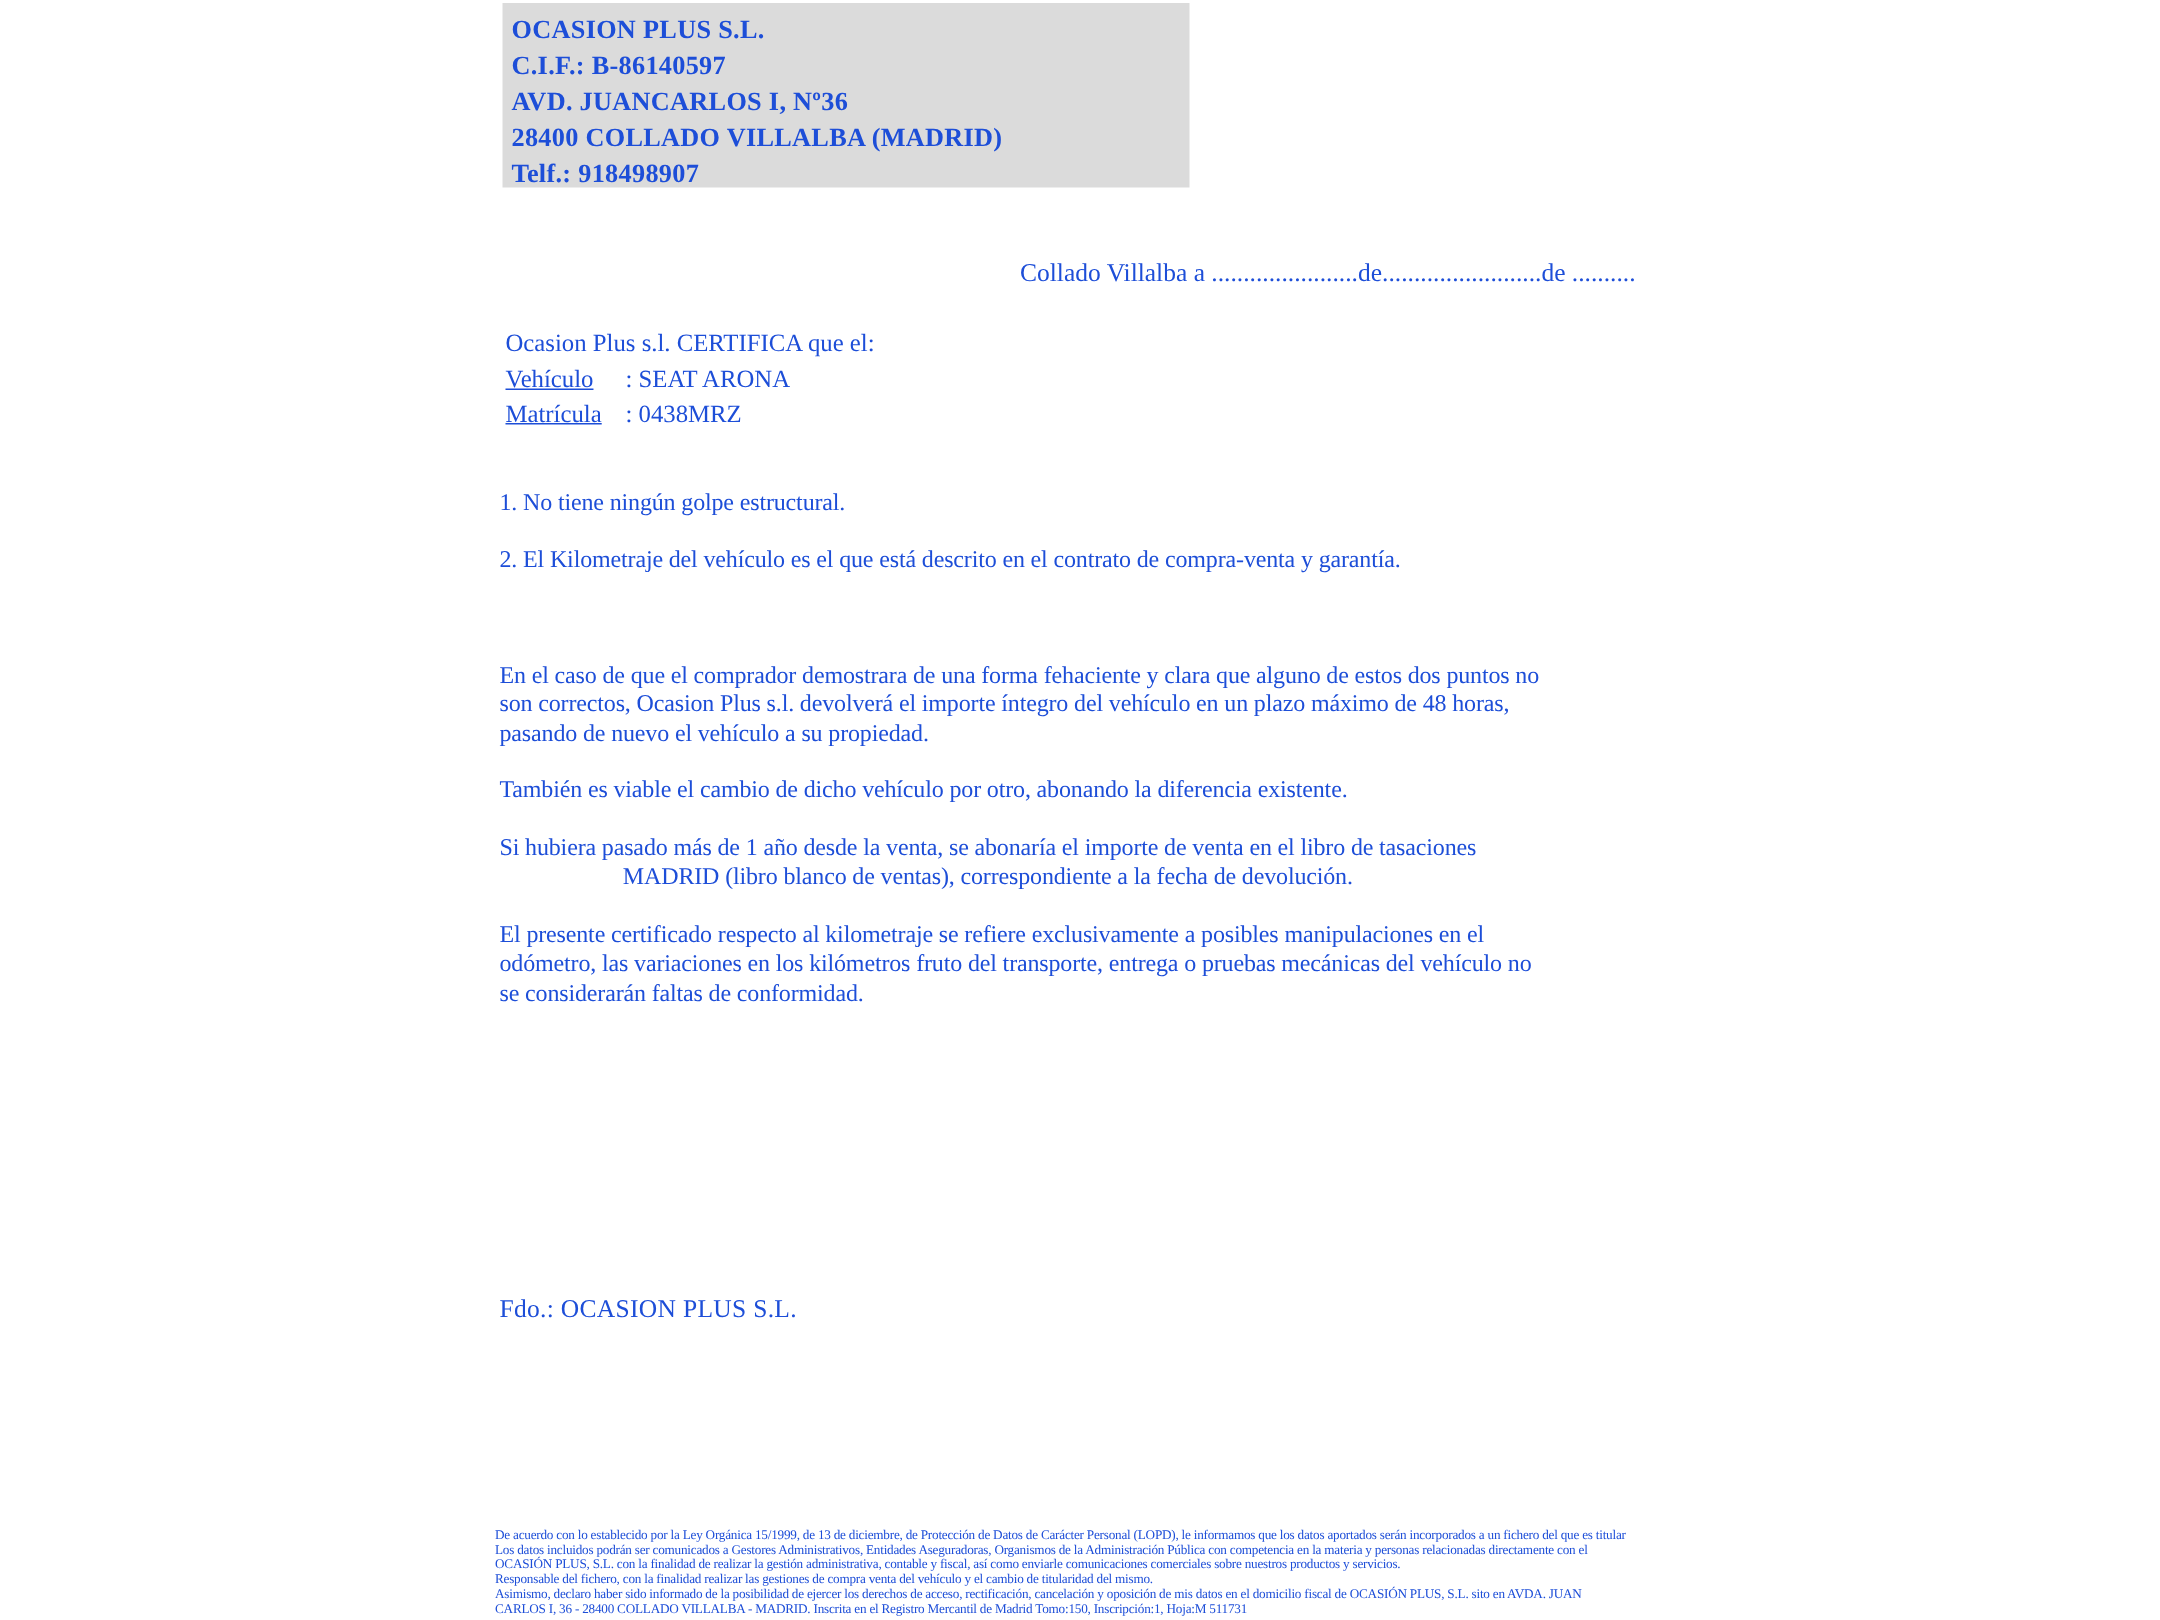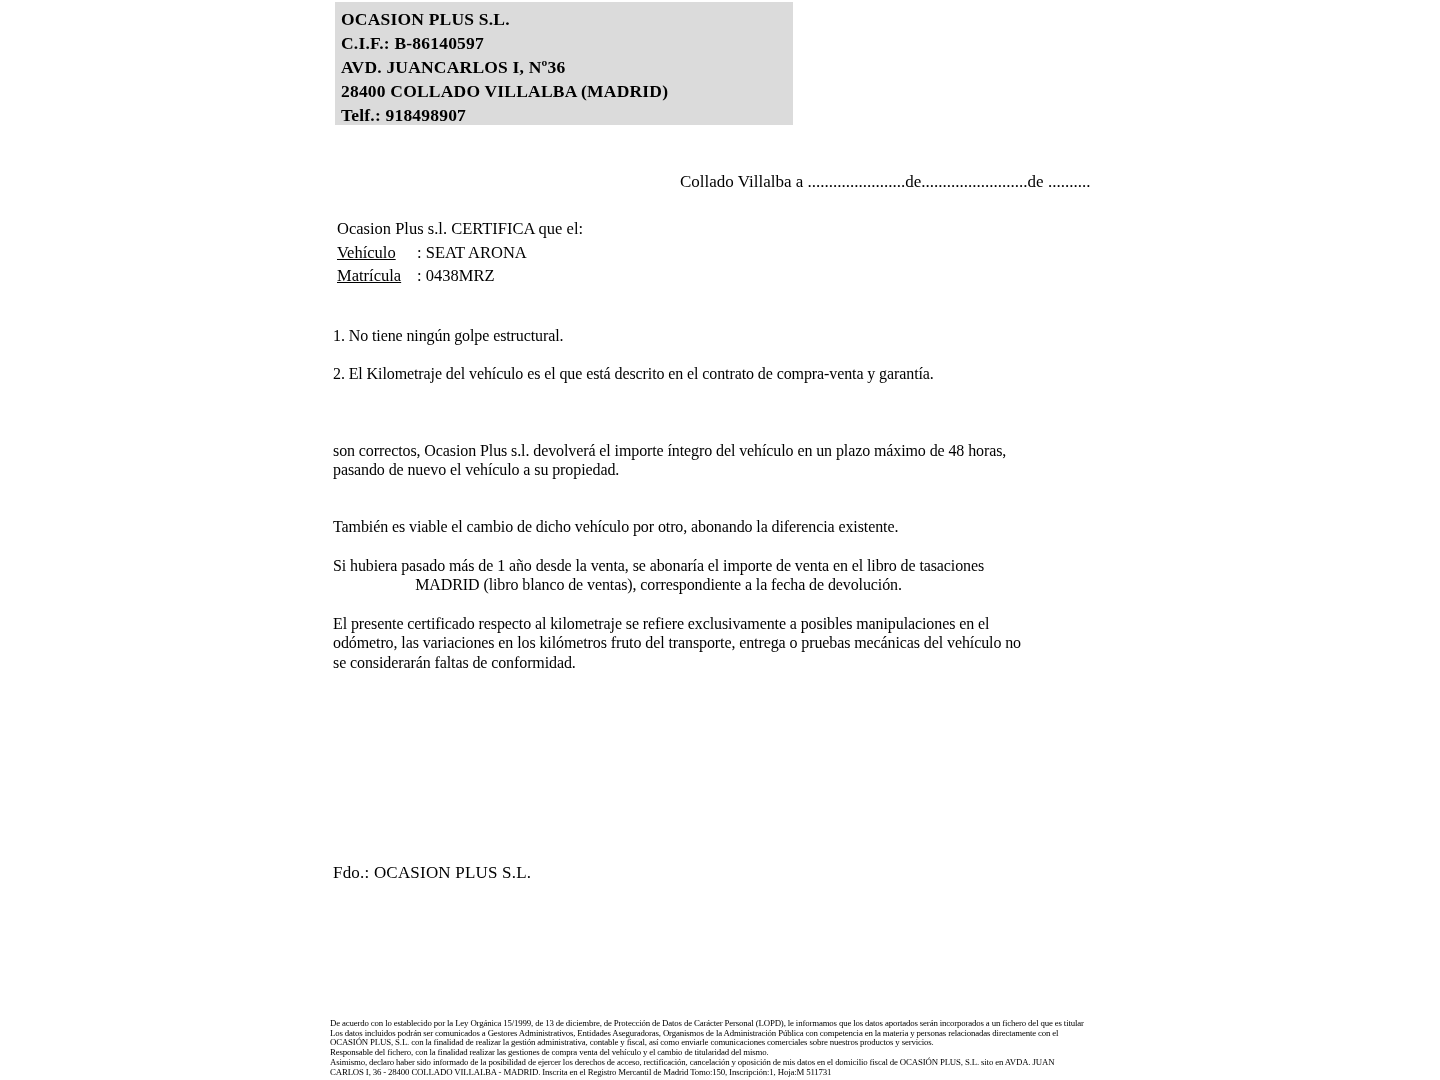--- a/index.html
+++ b/index.html
@@ -3,21 +3,21 @@
 <meta charset="utf-8">
 <style>
   * { margin: 0; padding: 0; box-sizing: border-box; }
   html, body { background: #ffffff; }
   .page {
     position: relative;
     width: 1440px;
     height: 1080px;
     background: #ffffff;
     font-family: "Liberation Serif", "DejaVu Serif", serif;
-    color: #000000;
+    color: #1d4ed8;
     overflow: hidden;
   }
 
   
   .company-box {
     position: absolute;
     left: 335px;
     top: 2px;
     width: 458px;
     height: 123px;
@@ -125,20 +125,21 @@
     </div>
     <div class="cert-row">
       <span class="cert-label">Matrícula</span><span class="cert-value">: 0438MRZ</span>
     </div>
   </div>
 
   <div class="point point-1">1. No tiene ningún golpe estructural.</div>
   <div class="point point-2">2. El Kilometraje del vehículo es el que está descrito en el contrato de compra-venta y garantía.</div>
 
   <div class="para para-1">
+    <div class="pline">En el caso de que el comprador demostrara de una forma fehaciente y clara que alguno de estos dos puntos no</div>
     <div class="pline">son correctos, Ocasion Plus s.l. devolverá el importe íntegro del vehículo en un plazo máximo de 48 horas,</div>
     <div class="pline">pasando de nuevo el vehículo a su propiedad.</div>
   </div>
 
   <div class="para para-2">
     <div class="pline">También es viable el cambio de dicho vehículo por otro, abonando la diferencia existente.</div>
   </div>
 
   <div class="para para-3">
     <div class="pline">Si hubiera pasado más de 1 año desde la venta, se abonaría el importe de venta en el libro de tasaciones</div>

